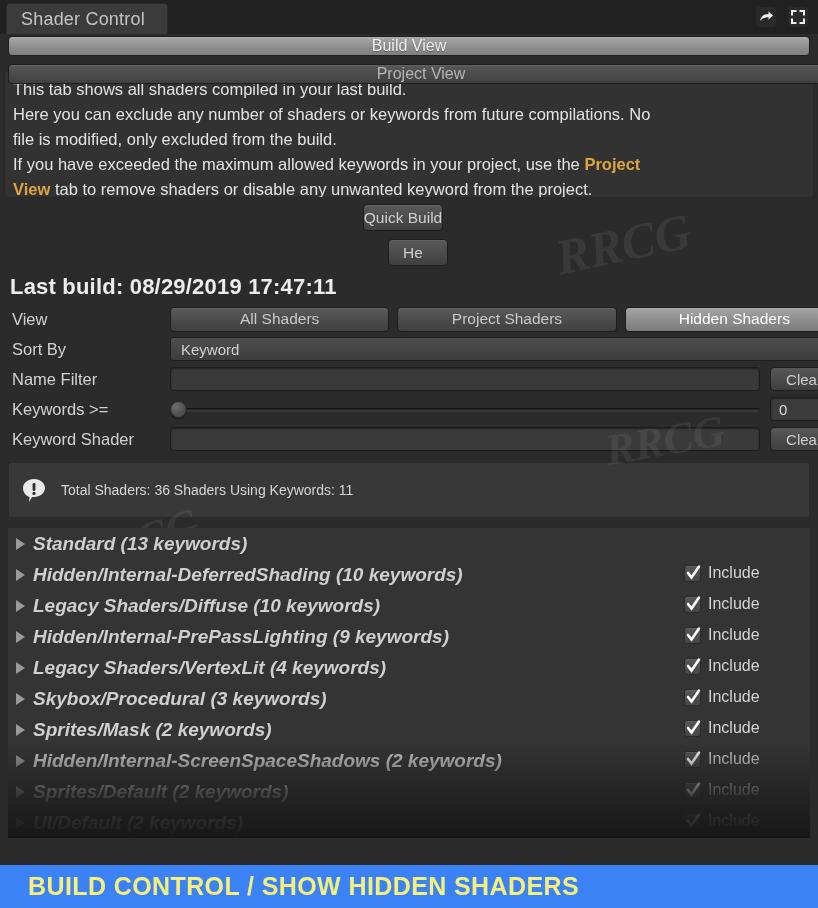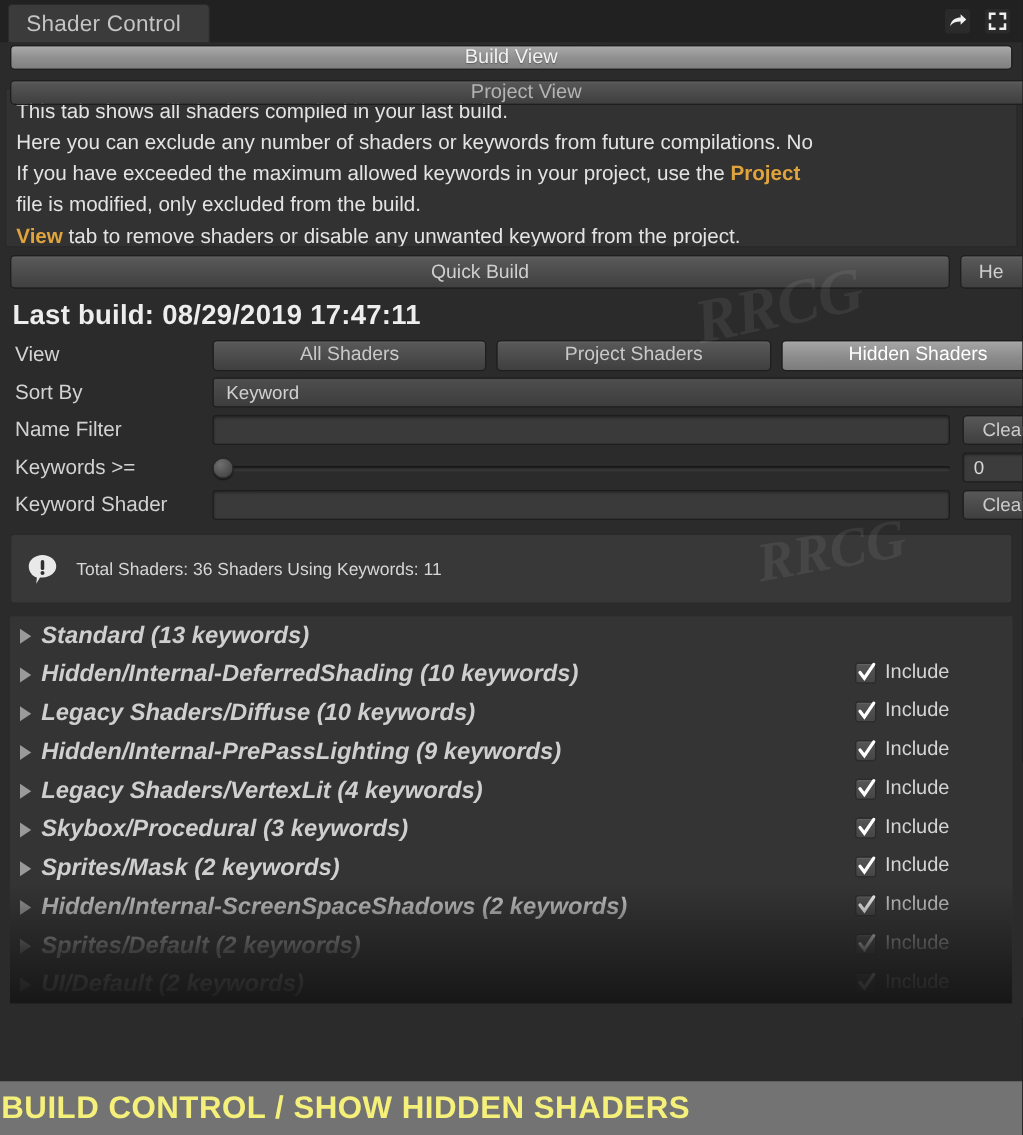--- a/index.html
+++ b/index.html
@@ -86,20 +86,21 @@
     white-space: nowrap;
   }
   .hl { color: #e0a43c; font-weight: bold; }
 
   
   .buildrow {
     display: flex;
     gap: 8px;
     padding: 6px 20px 2px 8px;
     align-items: center;
+    flex-direction: column;
   }
   .btn {
     height: 27px;
     display: flex; align-items: center; justify-content: center;
     border-radius: 4px;
     border: 1px solid #1e1e1e;
     background: linear-gradient(#5a5a5a, #4b4b4b 55%, #404040);
     box-shadow: inset 0 1px 0 rgba(255,255,255,.07);
     color: #cfcfcf;
     font-size: 15.5px;
@@ -285,23 +286,23 @@
     position: absolute; left: 0; right: 0; bottom: 0;
     height: 96px;
     background: linear-gradient(rgba(44,44,44,0), rgba(32,32,32,.82) 55%, rgba(22,22,22,.97));
     pointer-events: none;
   }
 
   
   .caption {
     position: absolute; left: 0; bottom: 0;
     width: 818px; height: 43px;
-    background: #737373;
-    display: flex; align-items: center;
-    padding-left: 1px;
+    background: #3b82f6;
+    display: flex; align-items: center;
+    padding-left: 28px;
   }
   .caption span {
     color: #f5f07a;
     font-size: 25px;
     font-weight: bold;
     letter-spacing: .4px;
     white-space: nowrap;
   }
 
   
@@ -352,22 +353,22 @@
       <span>Build View</span>
     </div>
     <div class="vtab clipped">
       <span>Project View</span>
     </div>
   </div>
 
   <div class="helpbox">
     <div>This tab shows all shaders compiled in your last build.</div>
     <div><span>Here you can exclude any number of shaders or keywords from future compilations. No</span></div>
+    <div>file is modified, only excluded from the build.</div>
     <div><span>If you have exceeded the maximum allowed keywords in your project, use the </span><span class="hl">Project</span></div>
-    <div>file is modified, only excluded from the build.</div>
     <div><span class="hl">View</span><span> tab to remove shaders or disable any unwanted keyword from the project.</span></div>
   </div>
 
   <div class="buildrow">
     <div class="btn qb">
       <span>Quick Build</span>
     </div>
     <div class="btn help-clip">
       <span>He</span>
     </div>

